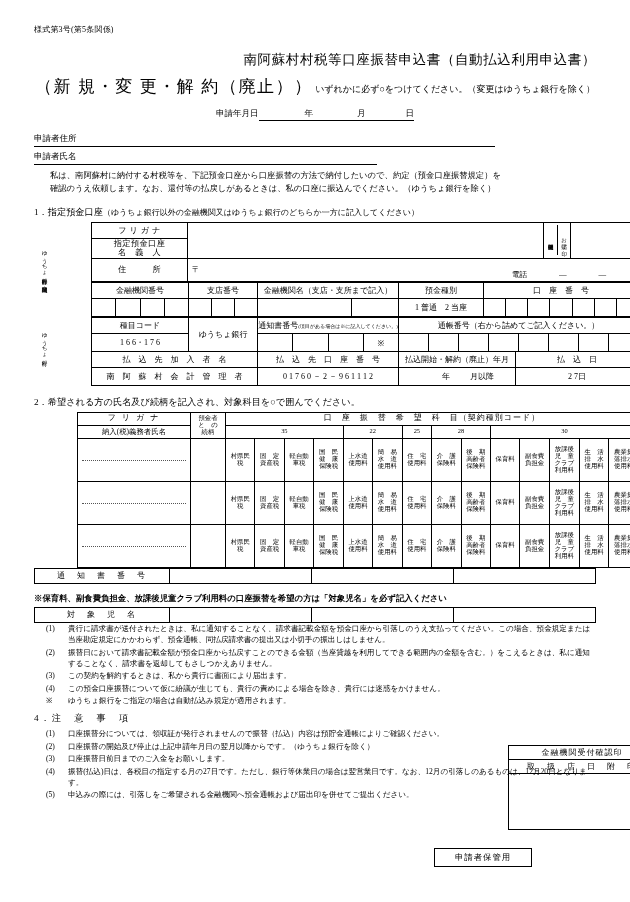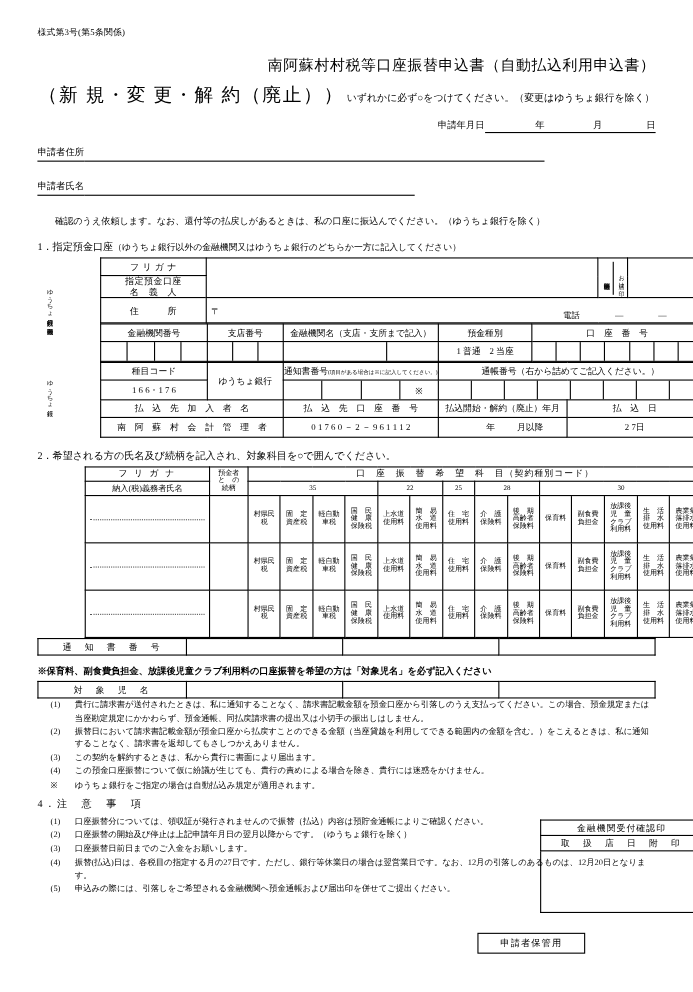--- a/index.html
+++ b/index.html
@@ -9,27 +9,27 @@
     color:#000;font-size:9px;position:relative;overflow:hidden;
   }
   .page{position:relative;width:630px;height:902px;padding:0;box-sizing:border-box;}
   .wrap{position:absolute;left:34px;top:24px;width:562px;}
 
   
   .formno{font-size:8px;letter-spacing:.2px;margin-bottom:12px;}
   .title{text-align:right;font-size:13.5px;letter-spacing:.6px;margin:16px 0 6px 0;}
   .subtitle{text-align:center;font-size:9px;margin-bottom:10px;}
   .subtitle .big{font-size:17px;letter-spacing:1.6px;}
-  .appdate{text-align:right;font-size:8.5px;margin:8px 0 12px 0;}
+  .appdate{text-align:center;font-size:8.5px;margin:8px 0 12px 0;}
   .appdate .ul{display:inline-block;border-bottom:1px solid #000;}
   .sp40{display:inline-block;width:46px;}
   .sp30{display:inline-block;width:44px;}
   .sp20{display:inline-block;width:40px;}
 
-  .fieldline{font-size:8.5px;margin-bottom:17px;white-space:nowrap;}
+  .fieldline{font-size:8.5px;margin-bottom:4px;white-space:nowrap;}
   .fieldline .lbl{display:inline-block;border-bottom:1px solid #000;padding-bottom:1px;}
   .fieldline .rule{display:inline-block;border-bottom:1px solid #000;height:10px;vertical-align:bottom;}
 
   .para{font-size:8.3px;line-height:1.62;margin:4px 0 10px 16px;}
 
   .sechead{font-size:9.2px;margin:10px 0 3px 0;}
   .sechead .sub{font-size:8px;}
 
   
   table{border-collapse:collapse;width:100%;}
@@ -60,21 +60,21 @@
   .s2 .namecell{height:42px;}
   .dotline{border-bottom:1px dotted #555;height:1px;margin:0 4px;}
 
   .notice{font-size:8.4px;font-weight:bold;margin:9px 0 3px 0;}
 
   .clause{font-size:7.6px;line-height:1.5;margin-left:12px;}
   .clause .row{display:flex;margin-bottom:1px;}
   .clause .num{width:22px;flex:none;text-align:left;}
   .clause .txt{flex:1;}
 
-  .stampbox{position:absolute;right:34px;}
+  .stampbox{position:absolute;right:17px;}
   .stampbox table td{font-size:8px;letter-spacing:2px;}
 
   .footbox{
     position:absolute;right:68px;border:1.4px solid #000;
     text-align:center;font-size:8.4px;letter-spacing:1px;
   }
 </style>
 </head>
 <body>
 
@@ -96,20 +96,21 @@
 
   <div class="fieldline">
     <span class="lbl">申請者住所</span><span class="rule" style="width:418px"></span>
   </div>
 
   <div class="fieldline">
     <span class="lbl">申請者氏名</span><span class="rule" style="width:300px"></span>
   </div>
 
   <div class="para">
+    <div>私は、南阿蘇村に納付する村税等を、下記預金口座から口座振替の方法で納付したいので、約定（預金口座振替規定）を</div>
     <div>確認のうえ依頼します。なお、還付等の払戻しがあるときは、私の口座に振込んでください。（ゆうちょ銀行を除く）</div>
   </div>
 
   <div class="sechead">
     <span>1．指定預金口座</span><span class="sub">（ゆうちょ銀行以外の金融機関又はゆうちょ銀行のどちらか一方に記入してください）</span>
   </div>
 
   <div class="s1wrap">
     <div class="vside vs1">ゆうちょ銀行以外の金融機関</div>
     <div class="vside vs2">ゆうちょ銀行</div>

